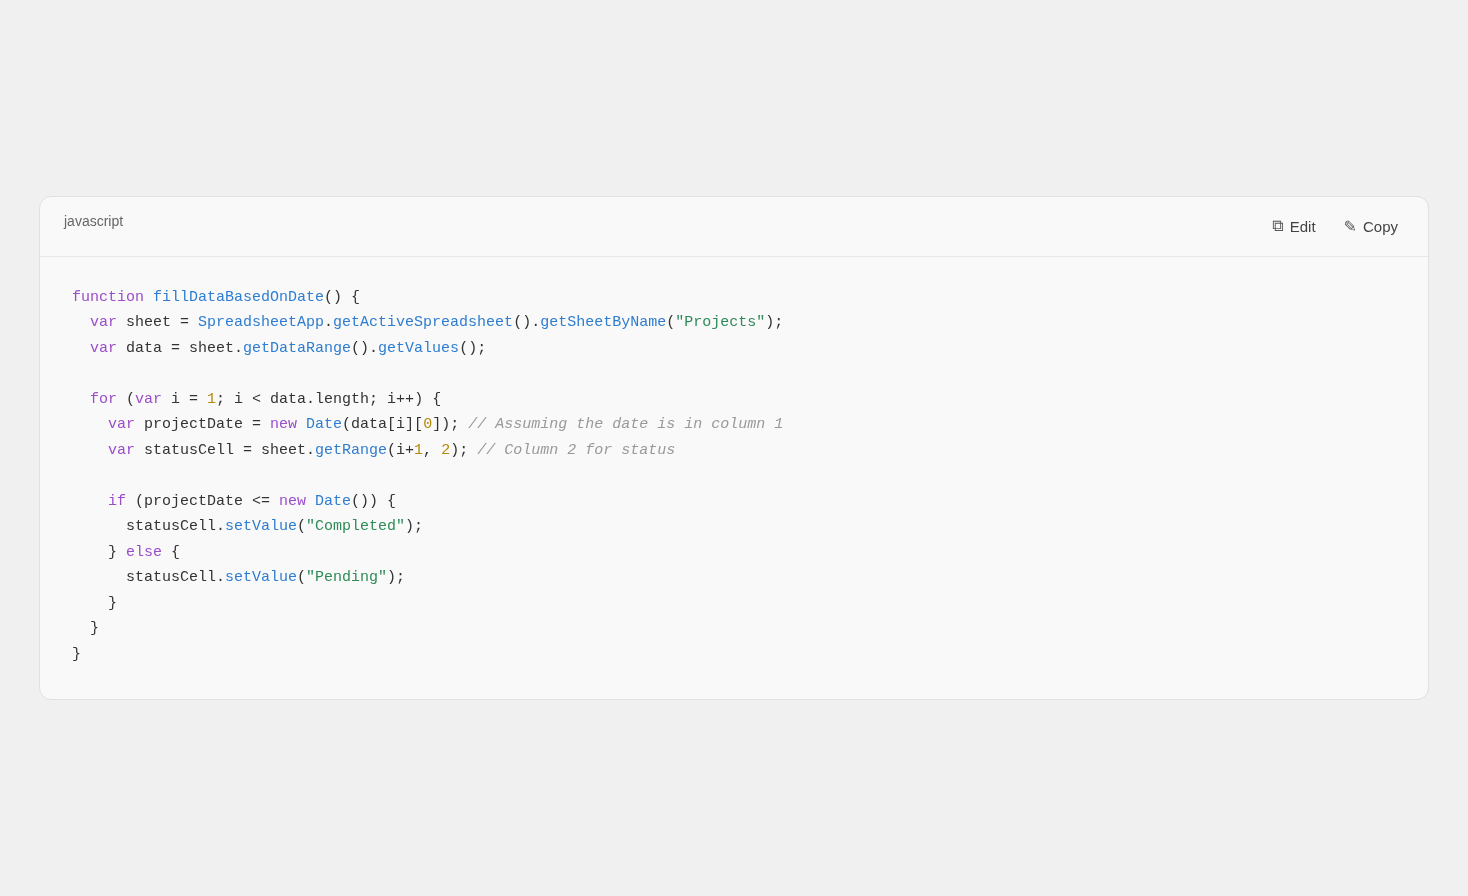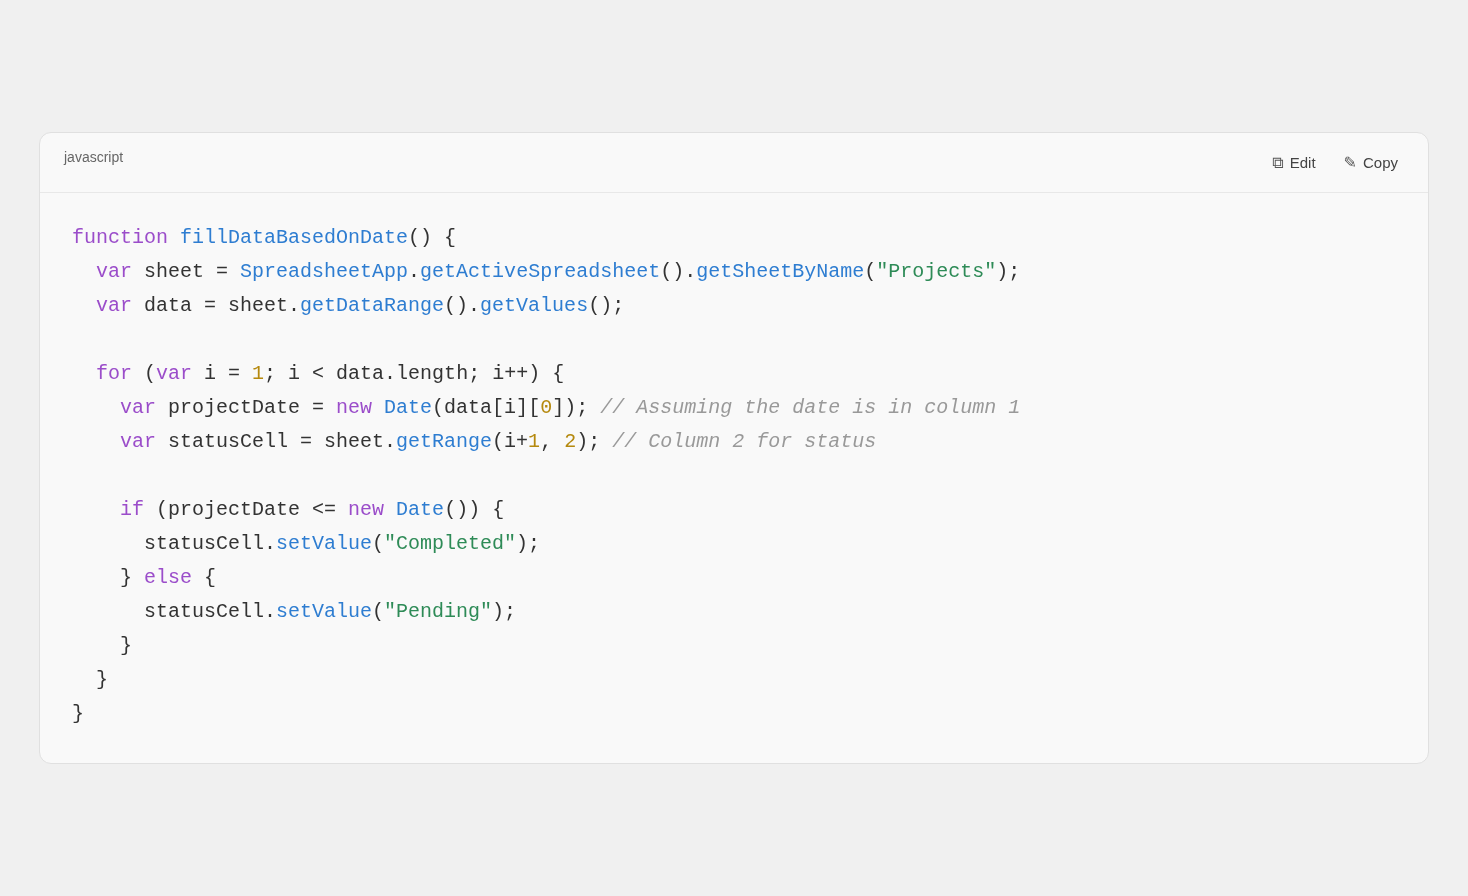--- a/index.html
+++ b/index.html
@@ -64,21 +64,21 @@
       font-size: 16px;
       color: #555;
     }
 
     .code-body {
       padding: 28px 32px 32px 32px;
     }
 
     pre {
       font-family: 'Menlo', 'Monaco', 'Courier New', monospace;
-      font-size: 20px;
+      font-size: 15px;
       line-height: 1.7;
       color: #333;
       white-space: pre;
       background: transparent;
     }
 
     .kw { color: #9b4dca; } 
     .fn { color: #2e7dd1; } 
     .str { color: #2e8b57; } 
     .num { color: #b5890e; }    

